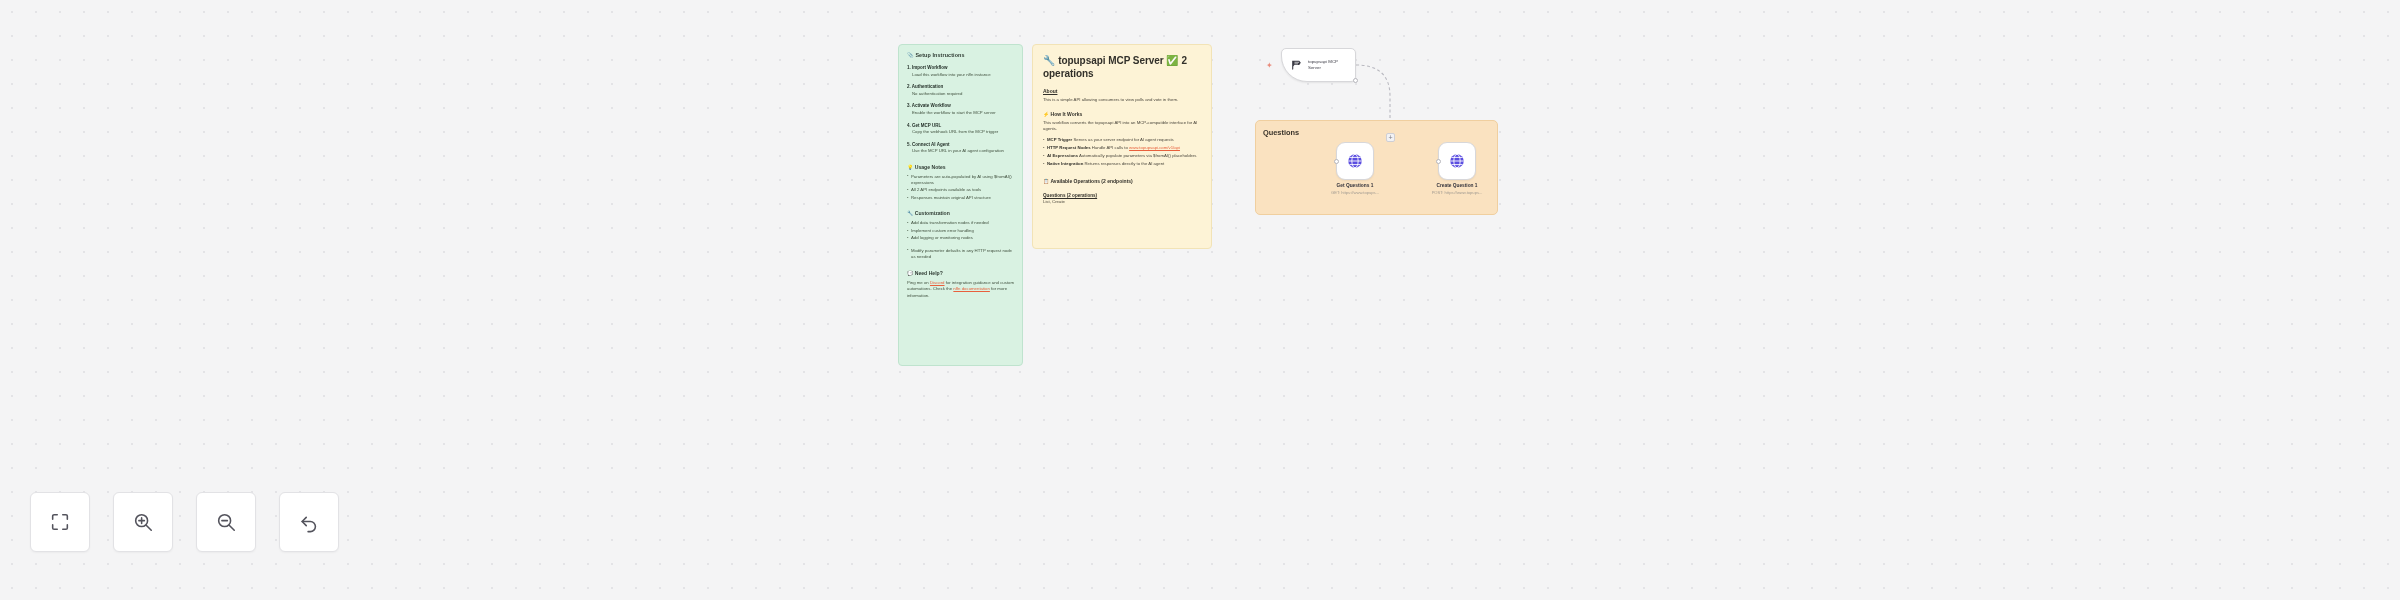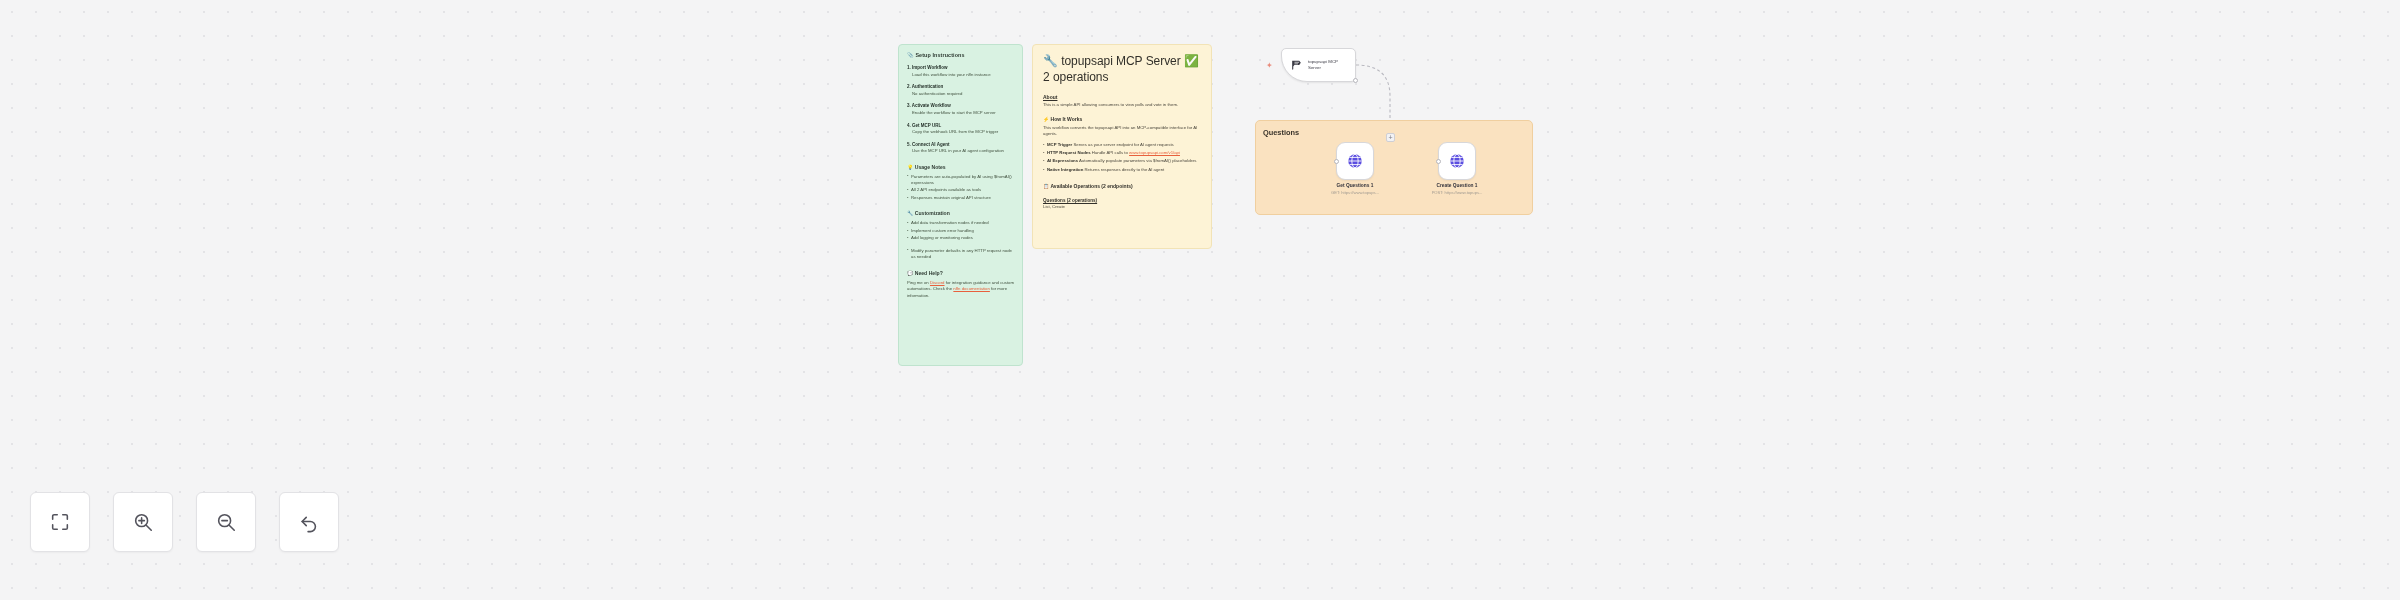--- a/index.html
+++ b/index.html
@@ -65,21 +65,21 @@
 
   
   #note-doc {
     left: 1032px; top: 44px;
     width: 180px; height: 205px;
     background: #fdf3d6;
     border: 1px solid #f2e3b6;
     padding: 9px 10px;
   }
   #note-doc h1 {
-    font-size: 12px; font-weight: normal; color: #32302a;
+    font-size: 10px; font-weight: bold; color: #32302a;
     line-height: 1.32; letter-spacing: -.05px;
     margin-bottom: 8px;
   }
   #note-doc h1 .badge { color: #2eb85c; }
   #note-doc h2 {
     font-size: 5px; font-weight: bold; color: #32302a;
     margin: 7px 0 2.5px 0;
   }
   #note-doc h2.ul { text-decoration: underline; }
   #note-doc p, #note-doc li {
@@ -115,21 +115,21 @@
     position: absolute; width: 5px; height: 5px; border-radius: 50%;
     background: #fff; border: 1px solid #b5b5bb;
   }
   .plus-stub {
     position: absolute; left: 1266px; top: 62px;
     font-size: 8px; color: #e98a7a; line-height: 1;
   }
 
   #group-questions {
     position: absolute; left: 1255px; top: 120px;
-    width: 278px; height: 95px;
+    width: 243px; height: 95px;
     background: #fae2c0;
     border: 1px solid #f0cf9f;
     border-radius: 5px;
   }
   #group-questions .g-title {
     position: absolute; left: 7px; top: 7px;
     font-size: 7.4px; font-weight: bold; color: #3a342b;
   }
 
   .op-node {

